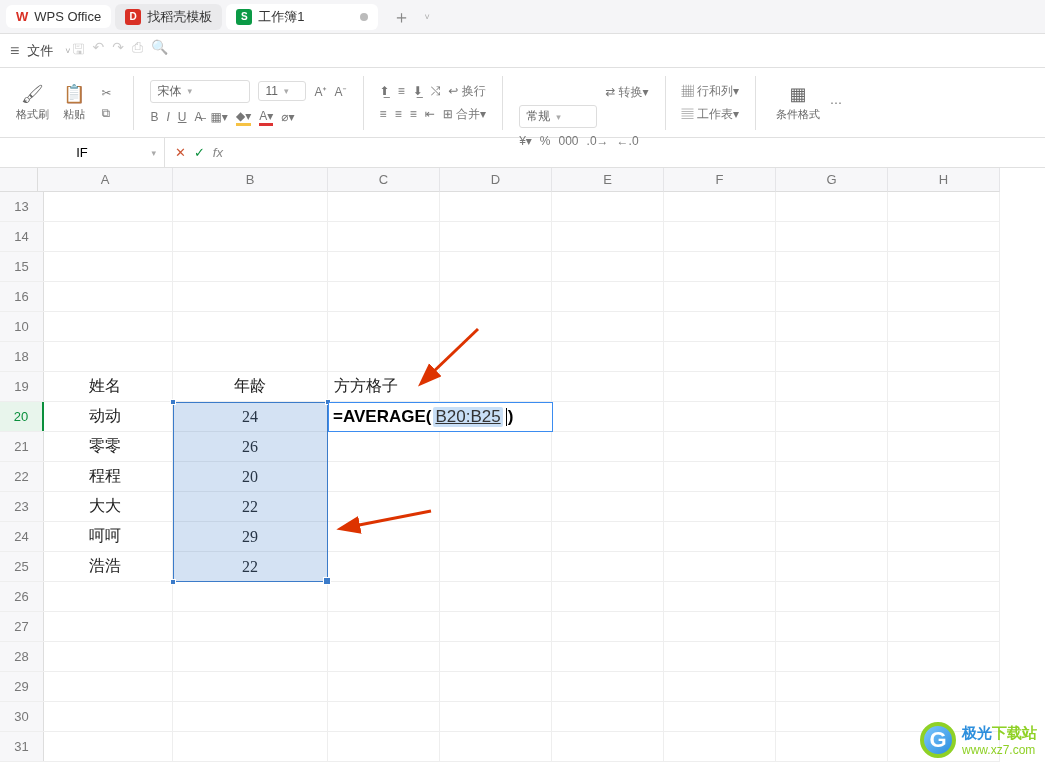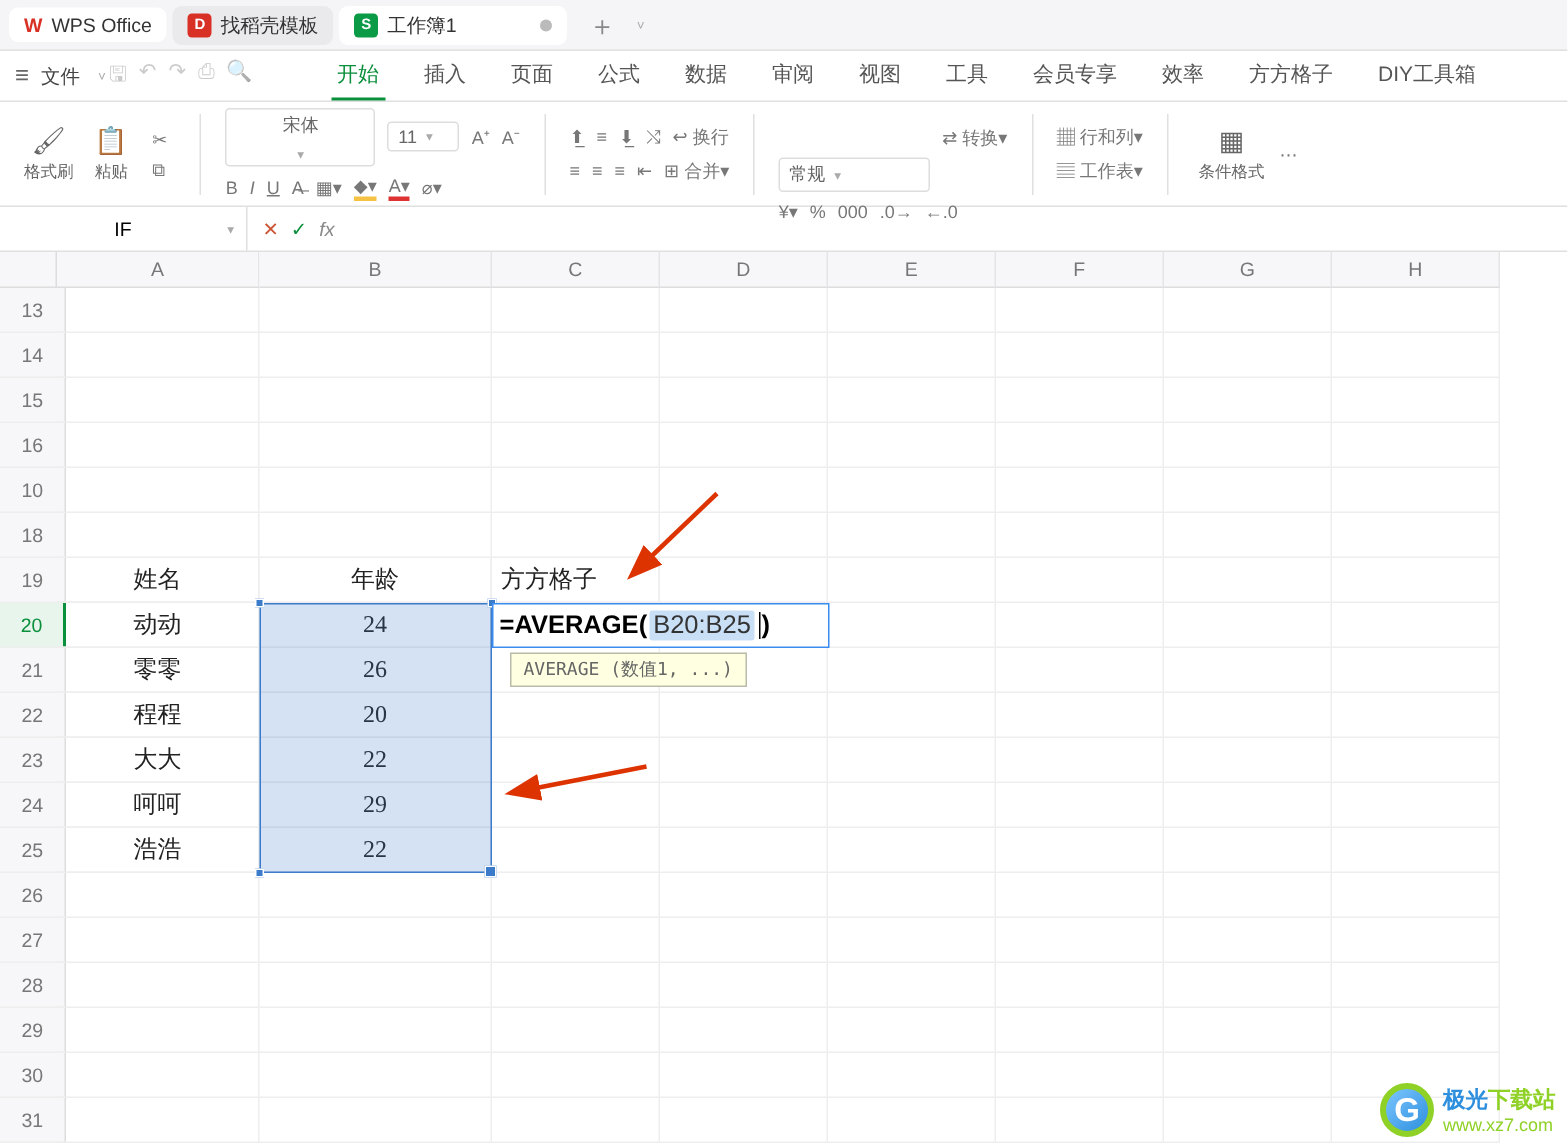--- a/index.html
+++ b/index.html
@@ -30,21 +30,21 @@
   
   .ribbon { height: 70px; border-bottom:1px solid #e0e0e0; display:flex; align-items:center; padding:2px 6px; gap:10px;}
   .ribbon-group { display:flex; flex-direction:column; gap:6px; padding: 2px 6px;}
   .ribbon-group.row { flex-direction:row; align-items:center;}
   .vdiv { width:1px; background:#e0e0e0; height:54px; }
   .rbtn { display:flex; flex-direction:column; align-items:center; gap:2px; padding:2px 4px; color:#666; cursor:pointer;}
   .rbtn .ic { font-size:18px; }
   .rbtn .lb { font-size:11px; }
   .mini { font-size:12px; color:#777;}
   .combo { border:1px solid #ddd;border-radius:3px;padding:2px 6px;font-size:12px;color:#666;background:#fff;display:flex;align-items:center;gap:6px;}
-  .combo.w { width:100px;flex-direction:column;}
+  .combo.w { width:100px;}
   .combo.n { width:48px;}
   .row2 { display:flex; gap:8px; align-items:center;}
   .chev{font-size:9px;color:#aaa;}
 
   
   .fbar { height:30px;border-bottom:1px solid #e0e0e0;display:flex;align-items:center;}
   .namebox { width:165px;border-right:1px solid #e0e0e0;height:100%;display:flex;align-items:center;justify-content:center;position:relative;}
   .namebox input { border:none;text-align:center;font-size:13px;width:100px;outline:none;}
   .namebox .chev{position:absolute;right:8px;}
   .fx-controls { display:flex;gap:8px;padding:0 10px;color:#888;}
@@ -63,21 +63,21 @@
   .cells { position:absolute;left:38px;top:24px;}
   .cell { position:absolute;border-right:1px solid #eee;border-bottom:1px solid #eee;display:flex;align-items:center;justify-content:center;font-size:16px;font-family:"SimSun",serif;color:#222;}
   
   .selection { position:absolute; background:rgba(60,125,200,.22); border:1.5px solid #3b7bc9;}
   .selection::after{content:"";position:absolute;right:-4px;bottom:-4px;width:6px;height:6px;background:#3b7bc9;border:1px solid #fff;}
   .sel-corner{position:absolute;width:6px;height:6px;background:#3b7bc9;border:1px solid #fff;}
 
   .editcell { position:absolute;border:1.5px solid #3B8CF0;background:#fff;font-family:"Times New Roman",serif;font-size:17px;padding:2px 4px;display:flex;align-items:center;}
   .tok-fn{font-weight:bold;color:#000;}
   .tok-p{font-weight:bold;color:#000;}
-  .tok-ref{background:#c9dff6;padding:0 2px;border-radius:2px;margin:0 2px;}
+  .tok-ref{background:#c9dff6;padding:0 2px;border-radius:2px;margin:0 2px;text-decoration:underline;}
   .cursor{display:inline-block;width:1px;height:18px;background:#000;margin:0 1px;}
 
   .tooltip { position:absolute;background:#ffffe1;border:1px solid #bba;color:#666;font-size:12px;padding:2px 8px;font-family:monospace;}
 
   .arrow{position:absolute;}
   .arrow svg{overflow:visible;}
 
   .watermark { position:absolute; right:8px; bottom:4px; display:flex;align-items:center;gap:6px;}
   .watermark .wm-ico{width:36px;height:36px;border-radius:50%;background:linear-gradient(135deg,#7cc6ff,#2d8fdd);display:flex;align-items:center;justify-content:center;color:#fff;font-size:22px;font-weight:bold;border:4px solid #8fd126;}
   .watermark .wm-txt{font-size:15px;font-weight:bold;}
@@ -108,34 +108,20 @@
   <span class="ham">≡</span>
   <span class="file-menu">文件</span>
   <span class="chev">˅</span>
   <div class="qat">
     <span>🖫</span>
     <span>↶</span>
     <span>↷</span>
     <span>⎙</span>
     <span>🔍</span>
   </div>
-  <div class="menu-items" id="menu-items">
-      <span class="menu-item active">开始</span>
-      <span class="menu-item">插入</span>
-      <span class="menu-item">页面</span>
-      <span class="menu-item">公式</span>
-      <span class="menu-item">数据</span>
-      <span class="menu-item">审阅</span>
-      <span class="menu-item">视图</span>
-      <span class="menu-item">工具</span>
-      <span class="menu-item">会员专享</span>
-      <span class="menu-item">效率</span>
-      <span class="menu-item">方方格子</span>
-      <span class="menu-item">DIY工具箱</span>
-    </div>
 </div>
 
 <div class="ribbon">
   <div class="ribbon-group row">
     <div class="rbtn">
         <span class="ic">🖌</span>
         <span class="lb">格式刷</span>
       </div>
     <div class="rbtn">
         <span class="ic">📋</span>
@@ -184,21 +170,21 @@
       <span>≡</span>
       <span>≡</span>
       <span>≡</span>
       <span>⇤</span>
       <span>⊞ <span>合并</span>▾</span>
     </div>
   </div>
   <div class="vdiv"></div>
   <div class="ribbon-group">
     <div class="row2">
-      <div class="combo" style="width:101px;margin-top:48px;">
+      <div class="combo" style="width:78px;margin-top:48px;">
           <span>常规</span>
           <span class="chev">▾</span>
         </div>
       <span class="mini">⇄ <span>转换</span>▾</span>
     </div>
     <div class="row2 mini">
       <span>¥▾</span>
       <span>%</span>
       <span>000</span>
       <span>.0→</span>
@@ -443,21 +429,20 @@
 
   <div class="editcell" id="editcell" style="left: 328px; top: 234px; width: 225px; height: 30px;">
     <span class="tok-fn">=</span>
       <span class="tok-fn">AVERAGE</span>
       <span class="tok-p">(</span>
       <span class="tok-ref">B20:B25</span>
       <span class="cursor"></span>
       <span class="tok-p">)</span>
   </div>
 
-  <div class="tooltip" id="tooltip" style="left: 340px; top: 267px;">AVERAGE (数值1, ...)</div>
 
   <div class="arrow" id="arrow1" style="left: 423px; top: 156px;">
     <svg width="60" height="60">
         <defs>
           <marker id="ah1" markerWidth="10" markerHeight="10" refX="2" refY="3" orient="auto">
             <path d="M0,0 L0,6 L8,3 z" fill="#d30"></path>
           </marker>
         </defs>
         <line x1="55" y1="5" x2="8" y2="50" stroke="#d30" stroke-width="3" marker-end="url(#ah1)"></line>
       </svg>

